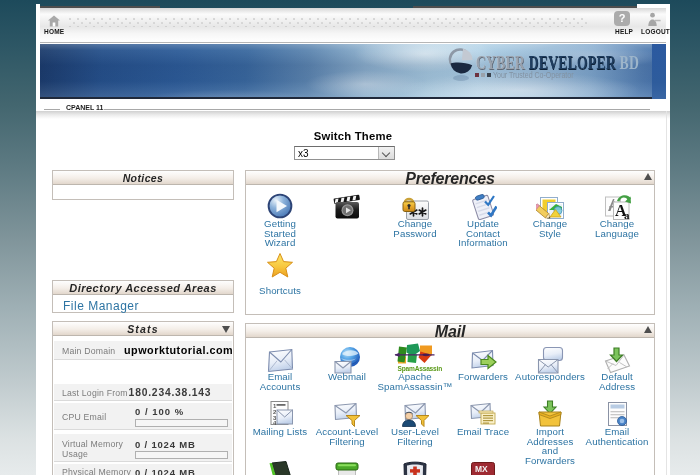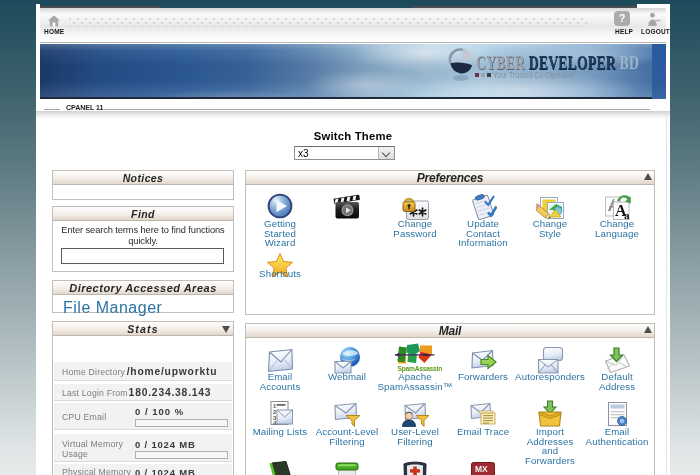--- a/index.html
+++ b/index.html
@@ -55,29 +55,29 @@
 .tri-up { border-left:4.5px solid transparent; border-right:4.5px solid transparent; border-bottom:7px solid #4e4e4e; }
 .tri-dn { border-left:4.5px solid transparent; border-right:4.5px solid transparent; border-top:7px solid #4e4e4e; }
 
 .sb { left:16px; width:182px; }
 .sb .bhead { font-size:10.5px; line-height:15px; letter-spacing:0.4px; }
 #bx-notices { top:59px; height:30px; }
 #bx-find { top:95px; height:66px; }
 #bx-find .desc { margin-top:4px; text-align:center; font-size:9.3px; color:#2b2b2b; line-height:11px; letter-spacing:-0.1px; }
 #bx-find input { position:absolute; left:8px; top:41px; width:163px; height:16px; border:1px solid #5a5a5a; background:#fff; }
 #bx-faa { top:169px; height:33px; }
-#bx-faa .lnk { position:absolute; left:10px; top:18px; font-size:16px; letter-spacing:0.5px; color:#2d74a3; }
+#bx-faa .lnk { position:absolute; left:10px; top:18px; font-size:12px; letter-spacing:0.5px; color:#2d74a3; }
 #bx-stats { top:210px; height:160px; }
 .srow { position:absolute; left:1px; width:178px; background:#f2f2f2; border-bottom:1px solid #dadada; }
 .srow .sl { position:absolute; left:8px; font-size:8.7px; color:#7c7c7c; letter-spacing:0.2px; line-height:10px; }
 .srow .sv { position:absolute; font-size:9.5px; font-weight:bold; color:#3a3a3a; letter-spacing:0.5px; }
 .pbar { position:absolute; background:#f6f6f6; border:1px solid #b0b0b0; width:93px; height:8px; }
 
 .mainbox { left:209px; width:410px; }
-.mainbox .bhead { font-size:12px; line-height:15px; letter-spacing:-0.2px; }
+.mainbox .bhead { font-size:16px; line-height:15px; letter-spacing:-0.2px; }
 #bx-pref { top:59px; height:145px; }
 #bx-mail { top:212px; height:165px; }
 
 .icon { position:absolute; width:28px; height:28px; }
 .ilabel { position:absolute; width:90px; text-align:center; font-size:9.7px; line-height:9.7px; color:#2d74a3; letter-spacing:0.1px; }
 </style>
 </head>
 <body>
 <div id="page">
   <div id="hdr">
@@ -136,36 +136,31 @@
     <div id="switchlbl">Switch Theme</div>
     <div id="switchsel">
         <span class="txt">x3</span>
         <span class="btn"></span>
       </div>
 
     <div class="box sb" id="bx-notices">
         <div class="bhead">Notices</div>
       </div>
 
-    <div class="box sb" id="bx-find">
-      <div class="bhead">Find</div>
-      <div class="desc">Enter search terms here to find functions<br>quickly.</div>
-      <input type="text" style="">
-    </div>
 
     <div class="box sb" id="bx-faa">
       <div class="bhead" style="font-size:11px;letter-spacing:0.5px;">Directory Accessed Areas</div>
       <div class="lnk">File Manager</div>
     </div>
 
     <div class="box sb" id="bx-stats">
       <div class="bhead" style="letter-spacing:1.2px;">Stats<span class="tri-dn" style="position:absolute;right:3px;top:4px;"></span></div>
-      <div class="srow" style="top:40px;height:19px;">
-          <span class="sl" style="top:5px;">Home Directory</span>
-          <span class="sv" style="top:4px;left:64px;width:108px;text-align:center;font-size:10.3px;letter-spacing:0.8px;">/home/upworktu</span>
+      <div class="srow" style="top:19px;height:19px;">
+          <span class="sl" style="top:5px;">Main Domain</span>
+          <span class="sv" style="top:3px;left:70px;width:108px;text-align:center;color:#000;font-size:10.8px;">upworktutorial.com</span>
         </div>
       <div class="srow" style="top:62px;height:17px;">
           <span class="sl" style="top:4px;">Last Login From</span>
           <span class="sv" style="top:3px;left:62px;width:108px;text-align:center;font-size:10.3px;letter-spacing:0.8px;">180.234.38.143</span>
         </div>
       <div class="srow" style="top:81px;height:27px;">
           <span class="sl" style="top:9px;">CPU Email</span>
           <span class="sv" style="top:3px;left:81px;letter-spacing:1px;">0 / 100 %</span>
           <span class="pbar" style="left:81px;top:16px;"></span>
         </div>
@@ -284,21 +279,21 @@
           </linearGradient>
         </defs>
       <path d="M14 1.5 L17.6 9.6 L26.5 10.3 L19.8 16.2 L21.8 25 L14 20.3 L6.2 25 L8.2 16.2 L1.5 10.3 L10.4 9.6 Z" fill="url(#starg)" stroke="#d89018" stroke-width="1"></path>
     </svg>
 
     <div class="ilabel" style="left:199px;top:108px;">Getting<br>Started<br>Wizard</div>
     <div class="ilabel" style="left:334px;top:108px;">Change<br>Password</div>
     <div class="ilabel" style="left:402px;top:108px;">Update<br>Contact<br>Information</div>
     <div class="ilabel" style="left:469px;top:108px;">Change<br>Style</div>
     <div class="ilabel" style="left:536px;top:108px;">Change<br>Language</div>
-    <div class="ilabel" style="left:199px;top:158px;">Shortcuts</div>
+    <div class="ilabel" style="left:199px;top:175px;">Shortcuts</div>
 
     <svg class="icon" style="left:230px;top:235px;" viewBox="0 0 28 28">
       <defs>
           <linearGradient id="envg" x1="0" y1="0" x2="0.3" y2="1">
             <stop offset="0%" stop-color="#ffffff"></stop>
             <stop offset="60%" stop-color="#e8eef8"></stop>
             <stop offset="100%" stop-color="#c2d2ea"></stop>
           </linearGradient>
         </defs>
       <path d="M3.5 6 L25.8 3.5 L26.5 23 L2.5 25.5 Z" fill="url(#envg)" stroke="#7c8cae" stroke-width="1.1"></path>

